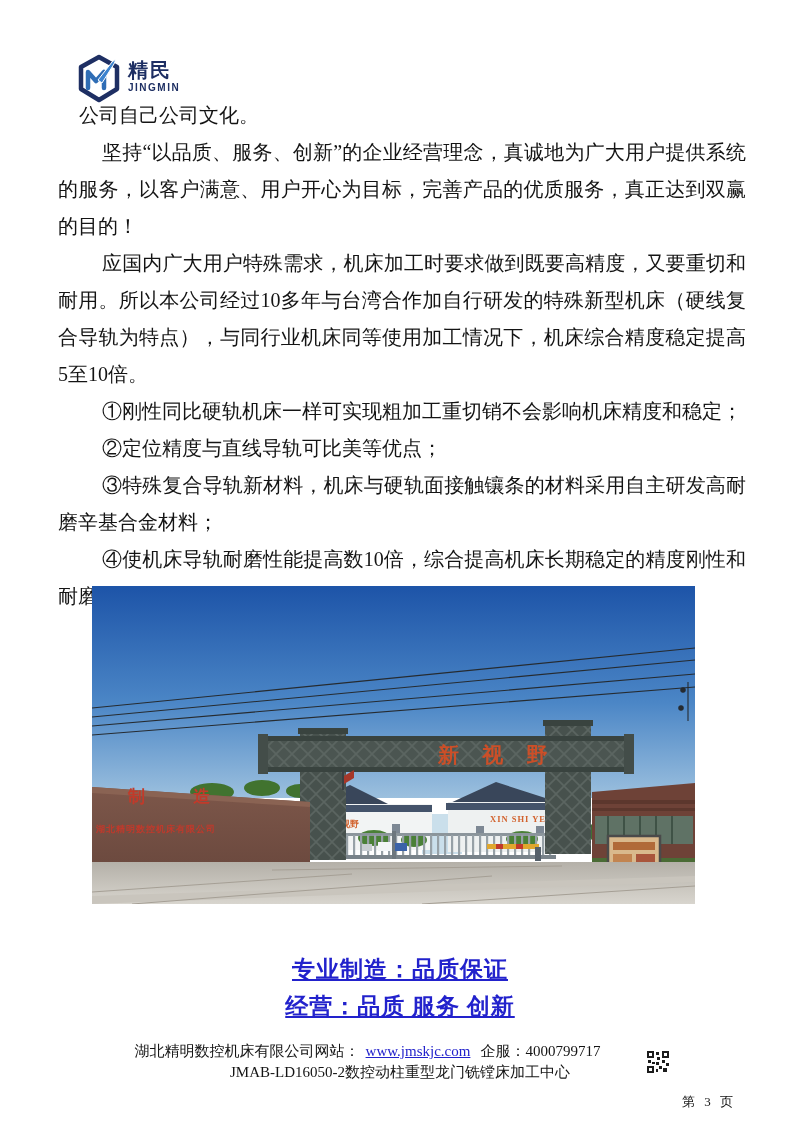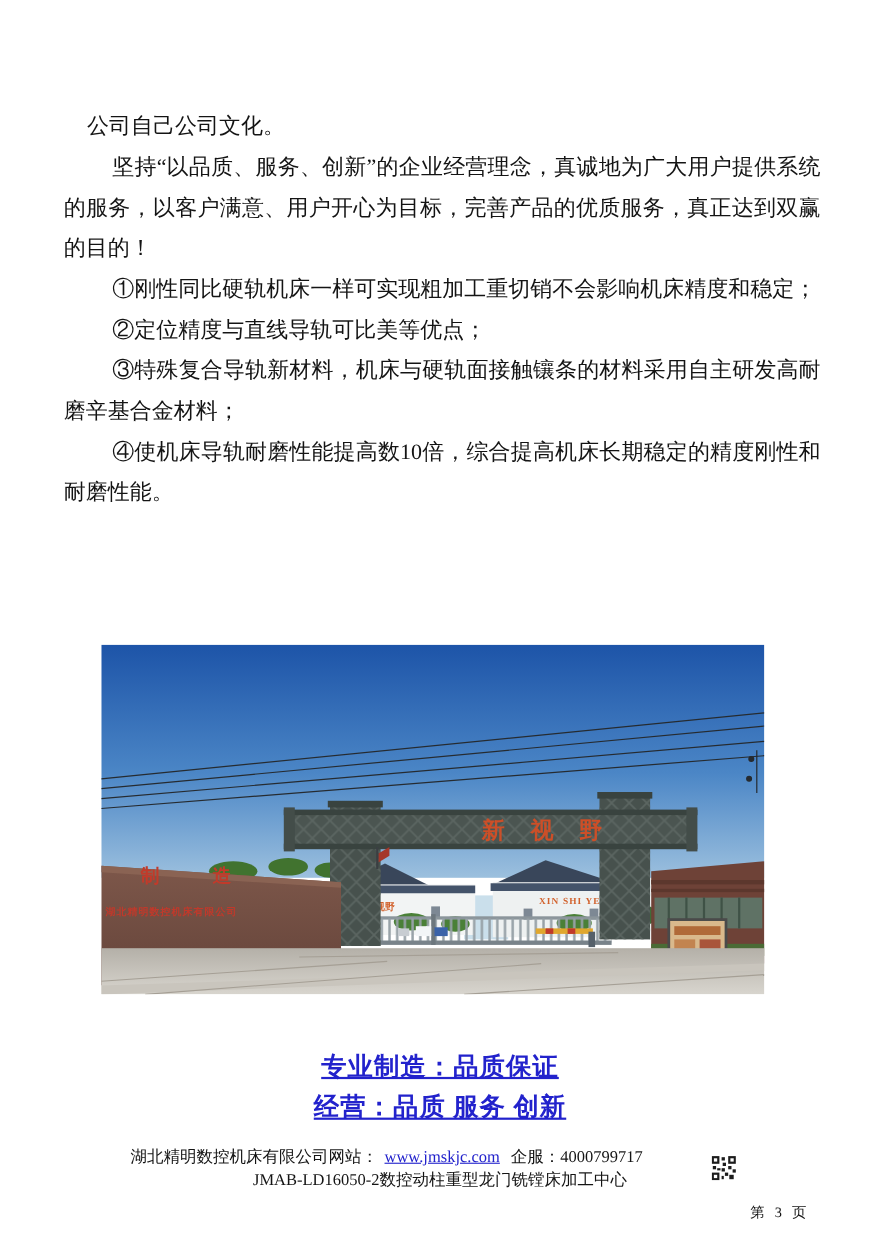--- a/index.html
+++ b/index.html
@@ -28,36 +28,48 @@
   .photo svg{display:block;}
 
   
   .slogan{position:absolute;left:0;width:800px;text-align:center;color:#2222cc;
           font-size:23px;font-weight:bold;letter-spacing:1px;}
   .slogan a{color:#2222cc;text-decoration:underline;cursor:pointer;}
   .slogan-1{top:954px;}
   .slogan-2{top:977px;margin-top:14px;}
 
   
-  .footer-1{position:absolute;left:0;top:1042px;width:703px;text-align:center;font-size:15px;color:#141414;}
+  .footer-1{position:absolute;left:0;top:1042px;width:703px;text-align:center;font-size:15px;color:#141414;padding-left:16px;}
   .footer-1 .site-link{color:#2222cc;text-decoration:underline;cursor:pointer;margin:0 6px;}
   .footer-1 .svc{margin-left:4px;}
   .footer-2{position:absolute;left:0;top:1063px;width:800px;text-align:center;font-size:15px;color:#141414;}
   .qr-stamp{position:absolute;left:647px;top:1051px;width:22px;height:22px;}
   .page-num{position:absolute;left:682px;top:1093px;font-size:13px;letter-spacing:3px;color:#141414;}
 </style>
 </head>
 <body>
 
 <div class="page">
 
+  <div class="logo">
+    <svg width="46" height="50" viewBox="0 0 46 50">
+      <path d="M23 3 L41 13 L41 35 L23 46 L5 35 L5 13 Z" fill="none" stroke="#1e2f63" stroke-width="4.5" stroke-linejoin="round"></path>
+      <path d="M12 34 L12 18 L20 27 L28 18 L28 34" fill="none" stroke="#2f6db5" stroke-width="4.5" stroke-linejoin="round" stroke-linecap="round"></path>
+      <path d="M22 26 L36 8 L40 5 L38 10 L26 29 Z" fill="#3c83cf" stroke="#ffffff" stroke-width="1"></path>
+    </svg>
+    <div class="logo-text">
+      <div class="logo-cn">精民</div>
+      <div class="logo-en">JINGMIN</div>
+    </div>
+  </div>
 
   <div class="doc-body">
     <p class="p-first">公司自己公司文化。</p>
     <p class="p-indent">坚持“以品质、服务、创新”的企业经营理念，真诚地为广大用户提供系统的服务，以客户满意、用户开心为目标，完善产品的优质服务，真正达到双赢的目的！</p>
+    <p class="p-indent">应国内广大用户特殊需求，机床加工时要求做到既要高精度，又要重切和耐用。所以本公司经过10多年与台湾合作加自行研发的特殊新型机床（硬线复合导轨为特点），与同行业机床同等使用加工情况下，机床综合精度稳定提高5至10倍。</p>
     <p class="p-indent">①刚性同比硬轨机床一样可实现粗加工重切销不会影响机床精度和稳定；</p>
     <p class="p-indent">②定位精度与直线导轨可比美等优点；</p>
     <p class="p-indent">③特殊复合导轨新材料，机床与硬轨面接触镶条的材料采用自主研发高耐磨辛基合金材料；</p>
     <p class="p-indent">④使机床导轨耐磨性能提高数10倍，综合提高机床长期稳定的精度刚性和耐磨性能。</p>
   </div>
 
   <div class="photo">
     <svg width="603" height="318" viewBox="0 0 603 318">
       <defs>
         <linearGradient id="sky" x1="0" y1="0" x2="0" y2="1">

